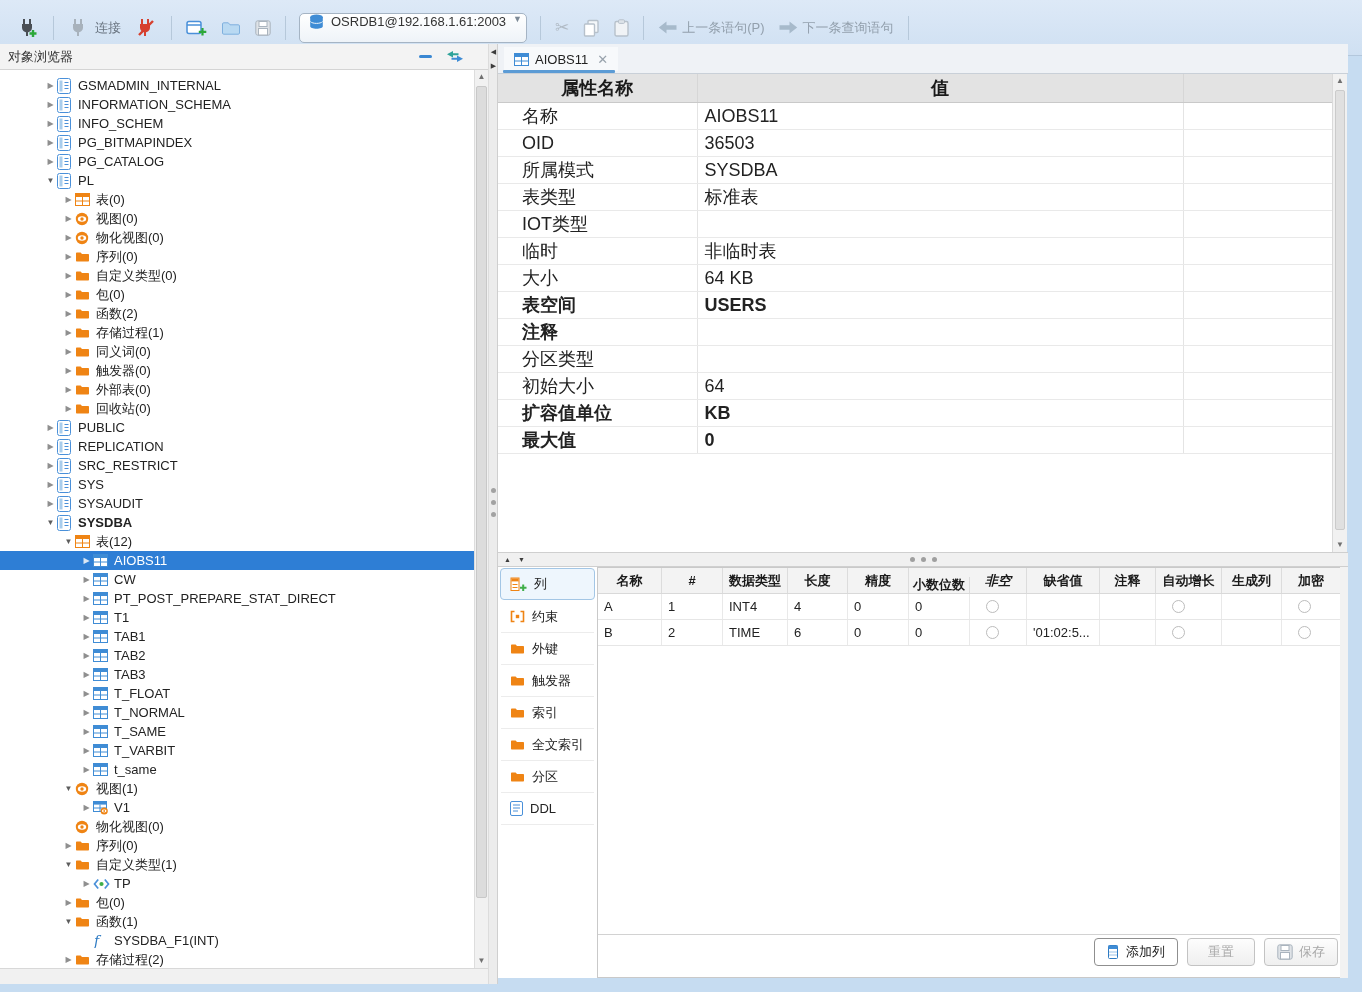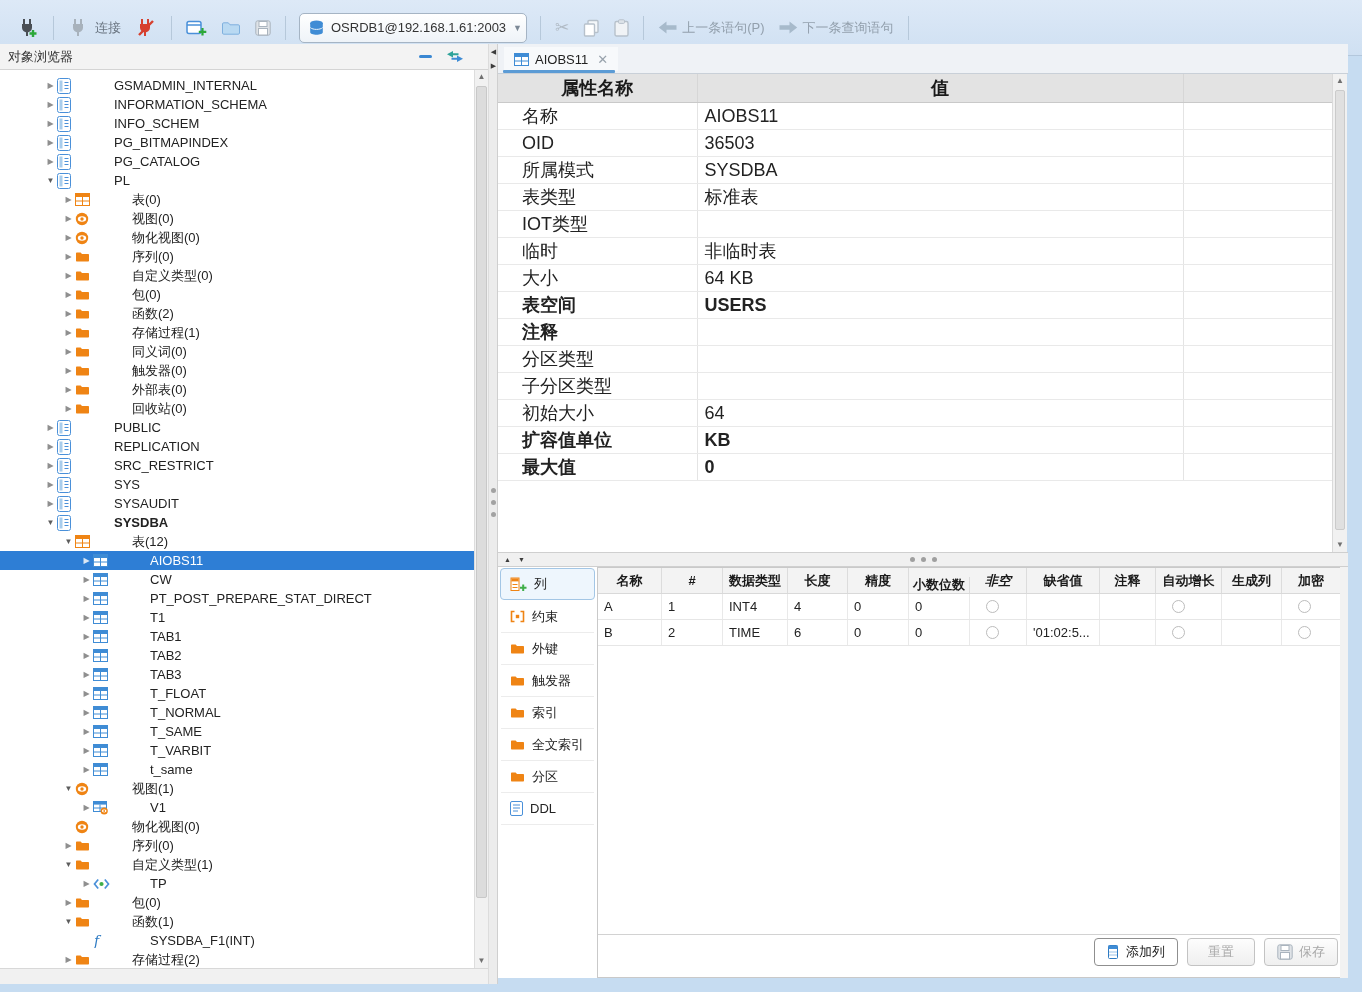--- a/index.html
+++ b/index.html
@@ -6,35 +6,35 @@
   body{font-family:"Liberation Sans",sans-serif;}
   #app{position:relative;width:1362px;height:992px;background:#c6dcf1;overflow:hidden;font-size:13px;color:#222;}
   svg{display:block;}
 
   
   .toolbar{position:absolute;left:0;top:0;width:1362px;height:56px;background:linear-gradient(#dde9f7,#cfe0f2);border-bottom:1px solid #b3c7dc;display:flex;align-items:center;padding:0 10px;box-sizing:border-box;}
   .tbi{display:flex;align-items:center;gap:5px;margin:0 7px;cursor:default;}
   .tsep{width:1px;height:24px;background:#b6c8da;margin:0 7px;flex:none;}
   .tlabel{color:#6b7682;}
   .tlabel.dim{color:#93a0ad;}
-  .conn-select{display:flex;align-items:center;gap:7px;height:28px;padding:0 9px;background:linear-gradient(#ffffff,#eef3f8);border:1px solid #a5b4c4;border-radius:5px;width:208px;margin:0 6px;color:#333;}
+  .conn-select{display:flex;gap:7px;height:28px;padding:0 9px;background:linear-gradient(#ffffff,#eef3f8);border:1px solid #a5b4c4;border-radius:5px;width:208px;margin:0 6px;color:#333;}
   .caret{font-size:9px;color:#7c8996;margin-left:auto;}
 
   
   .left-header{position:absolute;left:0;top:44px;width:488px;height:26px;background:#f3f3f3;border-bottom:1px solid #d4d4d4;display:flex;align-items:center;padding:0 8px;box-sizing:border-box;color:#333;}
   .lh-icons{margin-left:auto;display:flex;gap:14px;align-items:center;margin-right:16px;}
   .min-dash{width:13px;height:3px;background:#3a87d2;border-radius:2px;display:inline-block;}
   .tree{position:absolute;left:0;top:70px;width:488px;height:898px;background:#fff;overflow:hidden;padding-top:6px;box-sizing:border-box;}
   .tree-row{height:19px;display:flex;align-items:center;white-space:nowrap;}
   .tree-row.selected{background:#2e7ed5;color:#fff;}
   .tw{width:13px;font-size:8px;color:#8f8f8f;text-align:center;flex:none;line-height:19px;}
   .tw.open{color:#5c5c5c;}
   .tree-row.selected .tw{color:#dbe7f4;}
   .ti{width:18px;flex:none;display:inline-flex;align-items:center;justify-content:flex-start;}
-  .tl{padding-left:3px;margin-left:36px;}
+  .tl{padding-left:3px;}
   .tree-row.bold .tl{font-weight:bold;}
   .vscroll{position:absolute;left:474px;top:70px;width:14px;height:898px;background:#f1f1f1;border-left:1px solid #ddd;box-sizing:border-box;}
   .vscroll .sa{position:absolute;left:0;width:13px;height:14px;font-size:8px;color:#707070;text-align:center;line-height:14px;}
   .vscroll .thumb{position:absolute;left:1px;width:11px;background:#dcdcdc;border:1px solid #c8c8c8;border-radius:2px;box-sizing:border-box;}
   .left-hscroll{position:absolute;left:0;top:968px;width:488px;height:16px;background:#f1f1f1;border-top:1px solid #d8d8d8;box-sizing:border-box;}
 
   
   .v-splitter{position:absolute;left:488px;top:44px;width:10px;height:940px;background:#ececec;border-left:1px solid #dcdcdc;border-right:1px solid #cfcfcf;box-sizing:border-box;}
   .v-splitter .tri{position:absolute;left:0;width:9px;text-align:center;font-size:7px;color:#3c3c3c;}
   .v-splitter .dot{position:absolute;left:2px;width:5px;height:5px;border-radius:50%;background:#a2a2a2;}
@@ -788,25 +788,20 @@
             <td class="pv">USERS</td>
             <td></td>
           </tr>
           <tr class="bold">
             <td class="pn">注释</td>
             <td class="pv"></td>
             <td></td>
           </tr>
           <tr>
             <td class="pn">分区类型</td>
-            <td class="pv"></td>
-            <td></td>
-          </tr>
-          <tr>
-            <td class="pn">子分区类型</td>
             <td class="pv"></td>
             <td></td>
           </tr>
           <tr>
             <td class="pn">初始大小</td>
             <td class="pv">64</td>
             <td></td>
           </tr>
           <tr class="bold">
             <td class="pn">扩容值单位</td>

